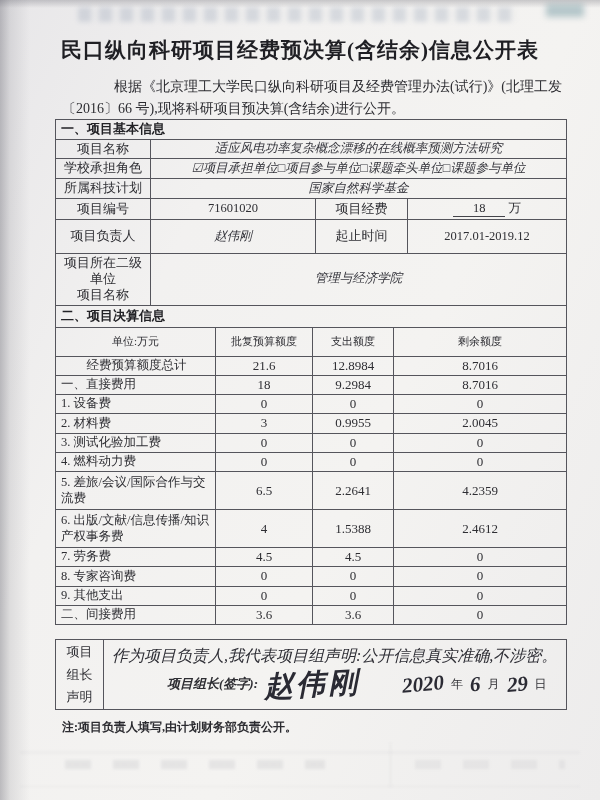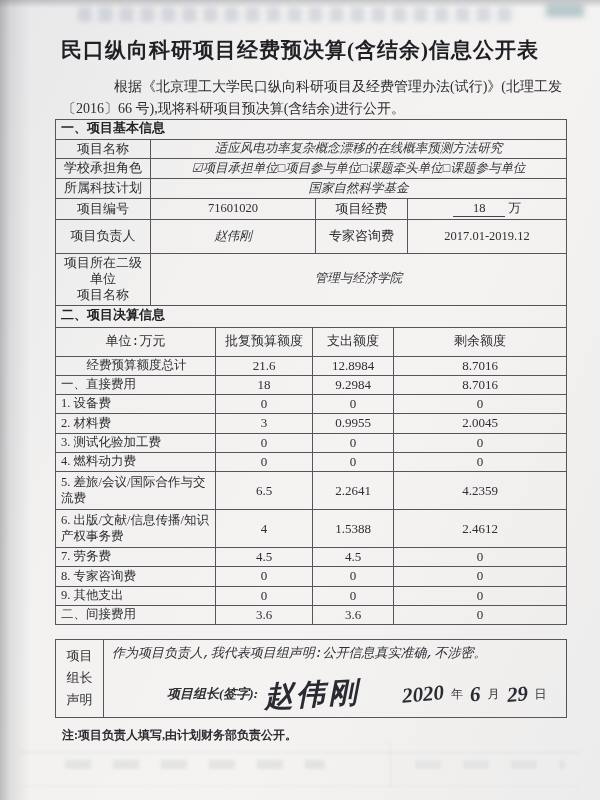--- a/index.html
+++ b/index.html
@@ -44,43 +44,43 @@
   .intro .l1 { text-indent:2em;text-align:right; }
 
   table { border-collapse:collapse; table-layout:fixed; margin-left:55px; width:511px; }
   td {
     border:1px solid #55555c; font-size:12.5px; color:#2e2e33;
     padding:1px 3px; vertical-align:middle; text-align:center;
     overflow:hidden; line-height:1.25;
   }
   tr.sec td {
     text-align:left; font-weight:bold; font-size:13px; padding-left:5px;
-    font-family:Liberation Mono, monospace; color:#222226;
+    font-family:Liberation Serif, serif; color:#222226;
   }
   .t1 tr.sec td { height:16px; }
   .t1 td.lbl { font-size:13px; }
   .fill { font-style:italic; color:#35353c; }
   .mono-num { font-style:normal; font-family:"Liberation Serif",serif; }
   td.pre { white-space:pre-line; }
   .uline { display:inline-block; border-bottom:1px solid #44444a; padding:0 20px; }
 
   .t2 { margin-top:-1px; }
   .t2 tr.sec td { height:19px; }
-  .t2 tr.head td { height:26px; font-size:13px;font-family:Liberation Mono, monospace; }
+  .t2 tr.head td { height:26px; font-size:11px; }
   .t2 td.name { text-align:left; padding-left:5px; font-size:12.5px; }
   .t2 td.name.ctr { text-align:center; }
   .t2 td.num { font-family:"Liberation Serif",serif; font-size:13px; }
   .t2 tr.r { height:19px; }
   .t2 tr.tall { height:38px; }
 
   .t3 { margin-top:14px; }
   .t3 td.side { font-size:13px; white-space:pre-line; line-height:1.7; }
   .t3 td.decl { text-align:left; vertical-align:top; padding:6px 6px 4px 8px; }
-  .stmt { font-size:13px; font-style:italic; color:#2f2f36;font-family:Liberation Mono, monospace; }
-  .signline { margin-top:14px; display:flex; align-items:center; }
+  .stmt { font-size:16px; font-style:italic; color:#2f2f36; }
+  .signline { display:flex; align-items:center; }
   .slabel { margin-left:55px; font-size:13px; font-weight:bold; font-style:italic; }
   .sig {
     font-size:29px; font-style:italic; font-weight:bold; letter-spacing:3px;
     color:#2a2a33; transform:rotate(-3deg); display:inline-block; margin:0 8px 0 6px;
   }
   .hd {
     font-size:21px; font-style:italic; font-weight:bold; color:#2b2b34;
     display:inline-block; transform:rotate(-5deg); margin:0 4px;
   }
   .hd.first { margin-left:34px; }
@@ -131,21 +131,21 @@
         <td class="mono-num">71601020</td>
         <td class="lbl">项目经费</td>
         <td>
           <span class="uline mono-num">18</span>
           <span class="lbl">万</span>
         </td>
       </tr>
       <tr style="height:34px">
         <td class="lbl">项目负责人</td>
         <td class="fill">赵伟刚</td>
-        <td class="lbl">专家咨询费</td>
+        <td class="lbl">起止时间</td>
         <td class="mono-num">2017.01-2019.12</td>
       </tr>
       <tr style="height:50px">
         <td class="lbl pre">项目所在二级
 单位
 项目名称</td>
         <td colspan="3" class="fill">管理与经济学院</td>
       </tr>
     </tbody>
       </table>

